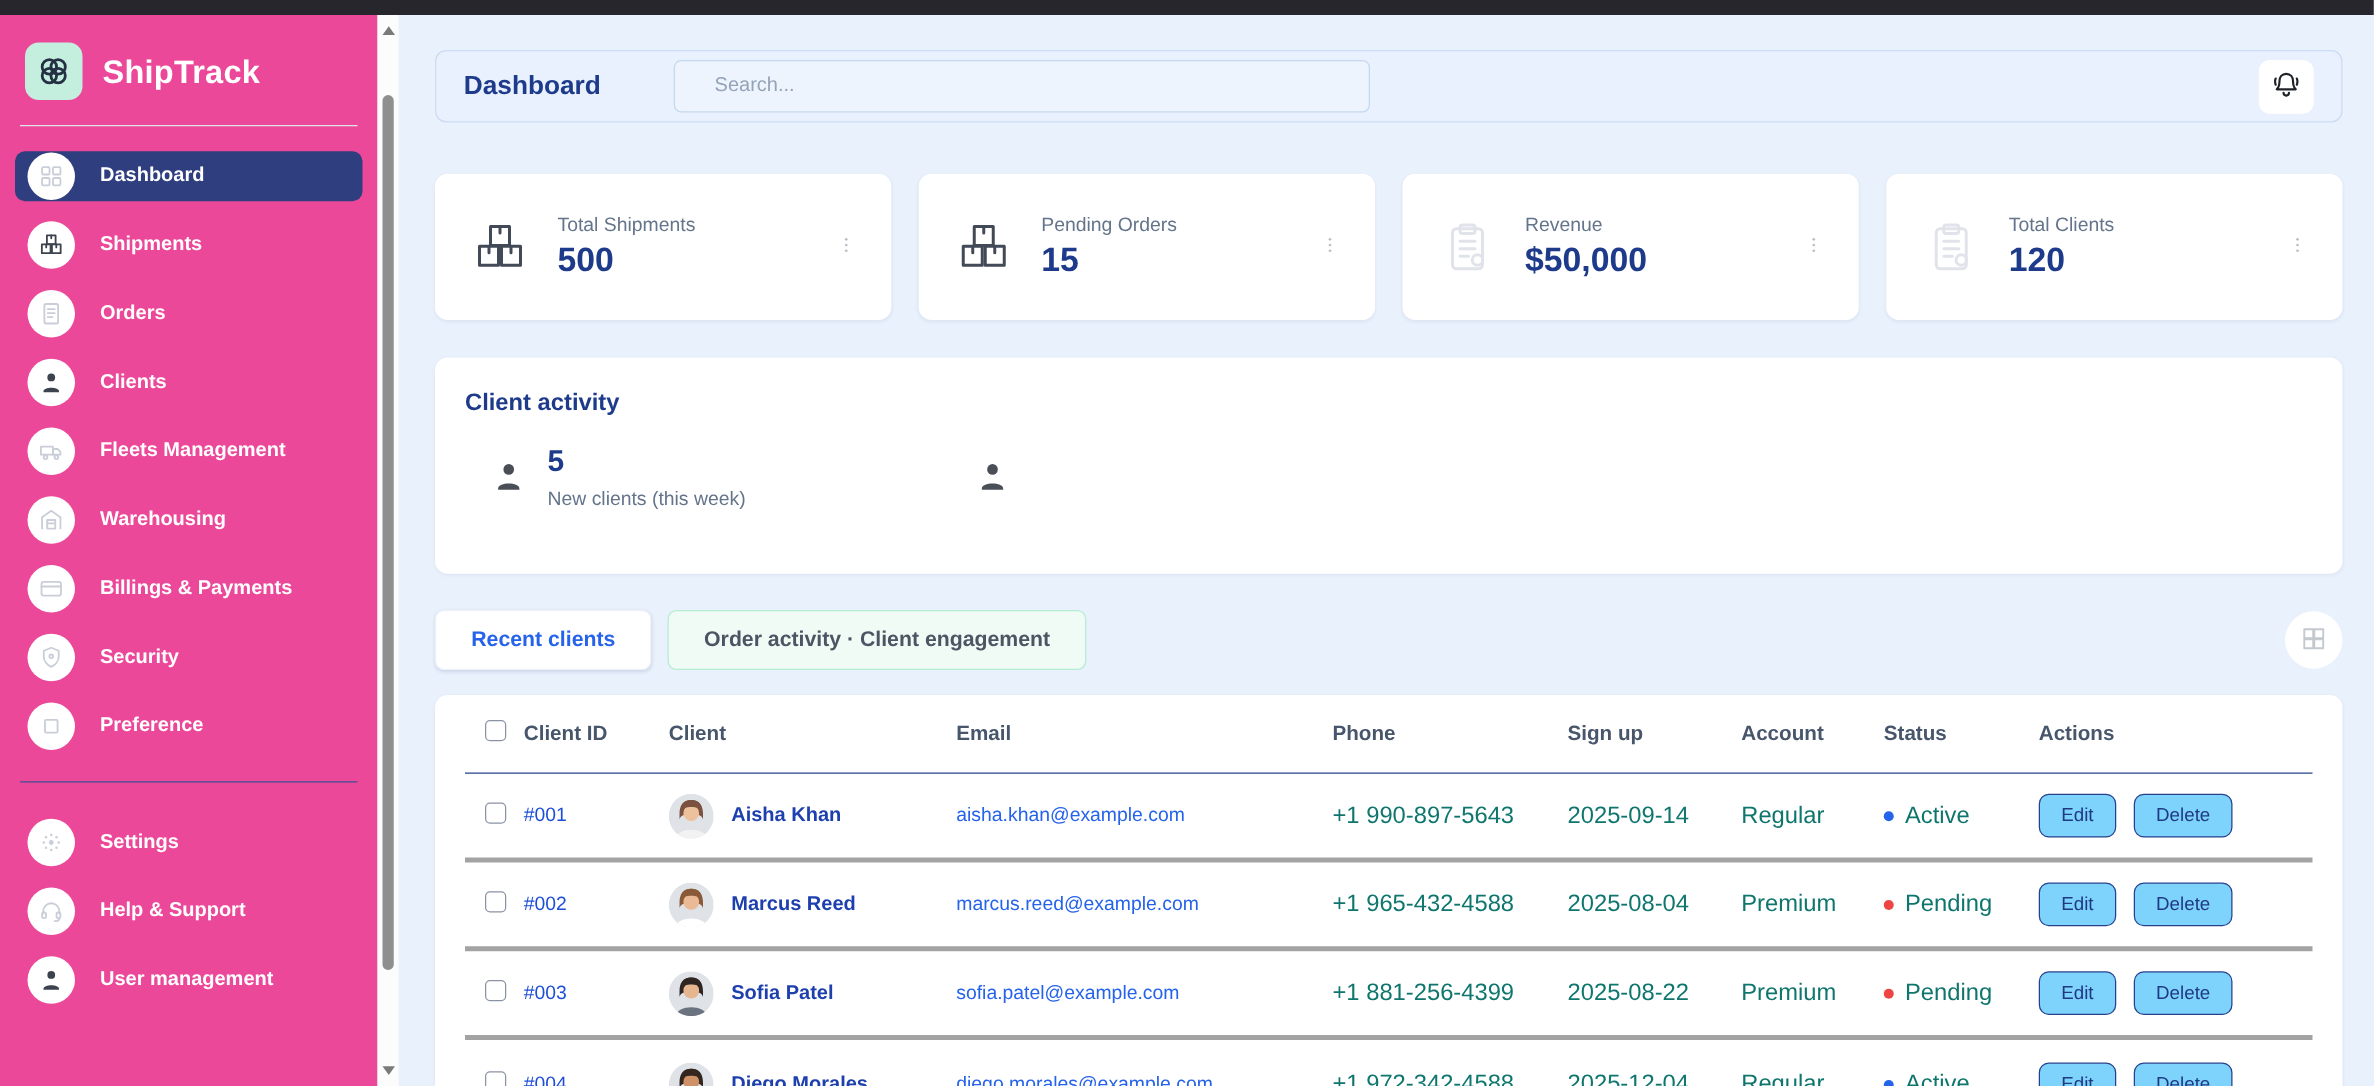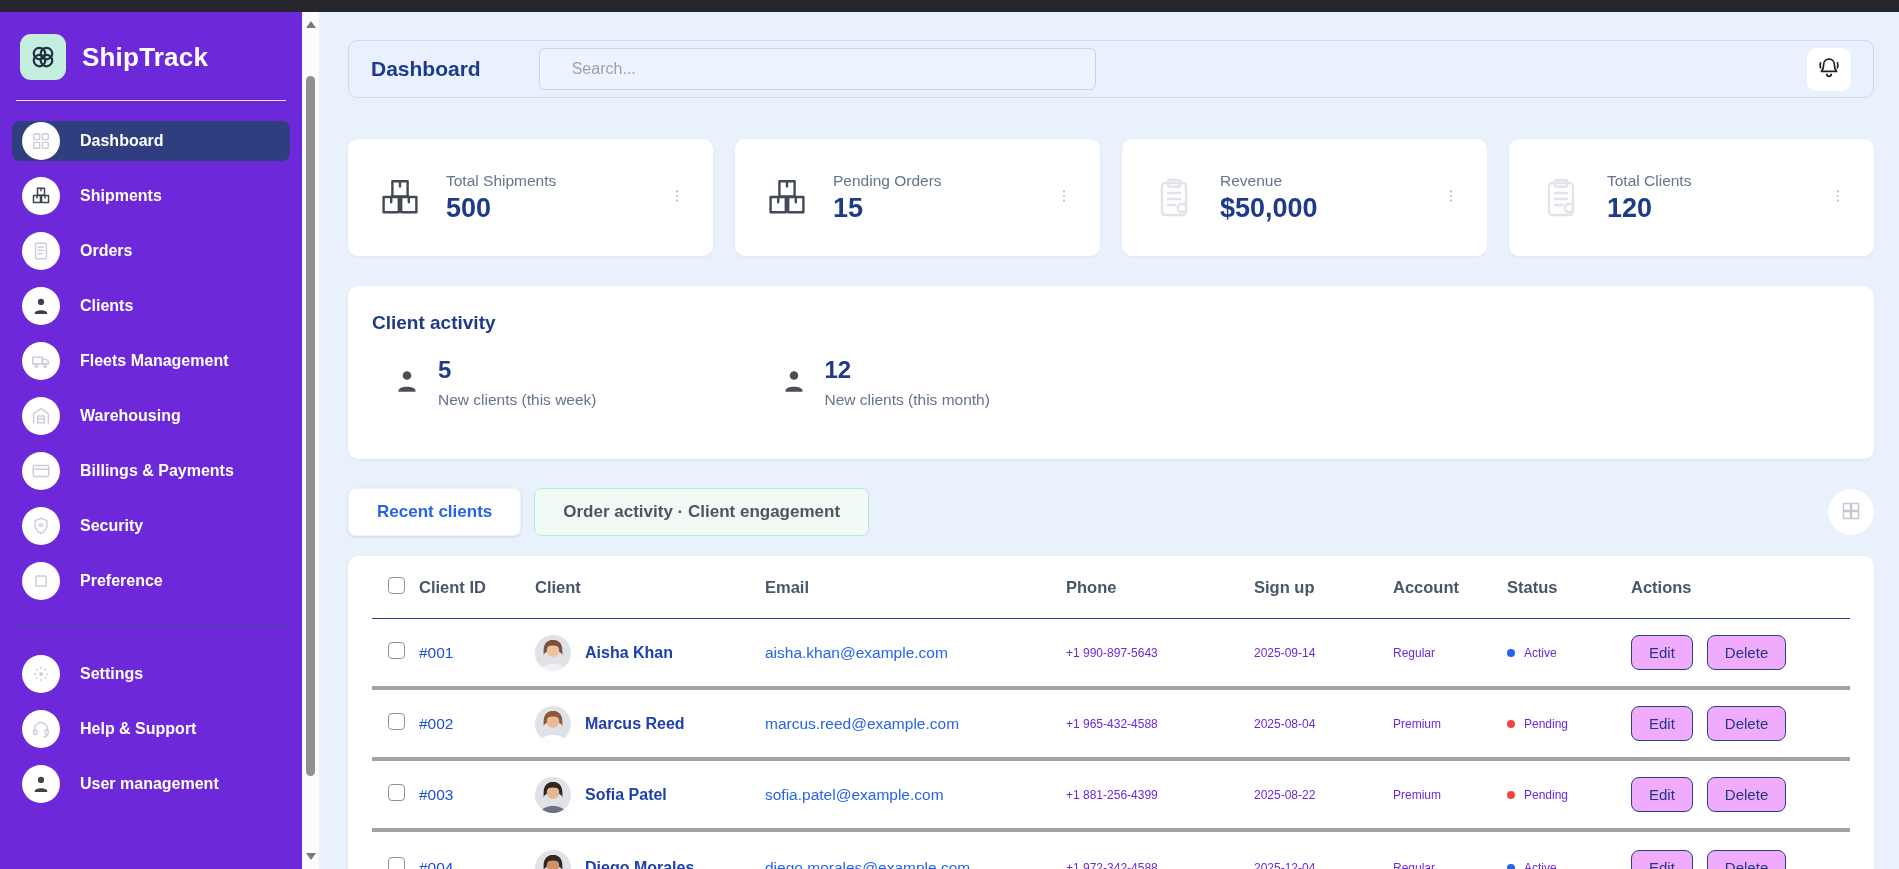--- a/index.html
+++ b/index.html
@@ -3,21 +3,21 @@
 <meta charset="utf-8">
 <style>
   * { box-sizing: border-box; margin: 0; padding: 0; }
   html,body { width:1899px; height:869px; overflow:hidden;
     font-family:"Liberation Sans","DejaVu Sans",sans-serif; background:#e9f1fc; }
 
   .top-strip { position:absolute; left:0; top:0; width:1899px; height:12px; background:#26262c; z-index:50; }
 
   
   .sidebar { position:absolute; left:0; top:12px; width:302px; height:857px;
-    background:#6d28d9; padding:14px 20px 0 20px; }
+    background:#ec4899; padding:14px 20px 0 20px; }
   .brand { display:flex; align-items:center; gap:16px; height:54px; margin-top:4px; }
   .logo { width:46px; height:46px; border-radius:11px; background:#c4efdf;
     display:flex; align-items:center; justify-content:center; }
   .brand-name { color:#ffffff; font-size:26px; font-weight:bold; letter-spacing:.2px; }
   .sb-divider { height:1px; background:#dfe3ea; margin:16px -4px 0 -4px; }
   .sb-divider.bottom { background:#3d4f96; margin-top:24px; }
   nav { display:block; }
   #nav-main { margin-top:20px; }
   #nav-footer { margin-top:28px; }
   .nav-item { display:flex; align-items:center; gap:20px; height:40px; margin:0 -8px 15px -8px;
@@ -84,25 +84,25 @@
   .tr { height:71px; border-bottom:4px solid #a3a3a3; }
   .tr:last-child { border-bottom:none; }
   .cell-check { padding-left:16px; }
   input[type=checkbox] { appearance:none; width:17px; height:17px; border:1.6px solid #8a93a3;
     border-radius:4px; background:#ffffff; cursor:pointer; }
   .cid { color:#1d4ed8; font-size:15.5px; }
   .client-cell { display:flex; align-items:center; gap:14px; }
   .avatar { width:36px; height:36px; border-radius:50%; overflow:hidden; flex:0 0 36px; }
   .cname { color:#1e40af; font-size:16px; font-weight:bold; }
   .cemail { color:#2563eb; font-size:15.5px; }
-  .cnavy { color:#6d28d9; font-size:12px; }
+  .cnavy { color:#0f766e; font-size:19px; }
   .status-cell { display:flex; align-items:center; gap:9px; }
   .dot { width:8px; height:8px; border-radius:50%; }
   .actions-cell { display:flex; gap:14px; }
-  .act-btn { background:#f0abfc; border:1.6px solid #27418c; color:#203a82; border-radius:8px;
+  .act-btn { background:#7dd3fc; border:1.6px solid #27418c; color:#203a82; border-radius:8px;
     padding:8px 17px; font-size:15px; font-family:inherit; cursor:pointer; }
 </style>
 </head>
 <body>
 
 <div class="top-strip"></div>
 
 <aside class="sidebar">
   <div class="brand">
     <div class="logo" id="logo-slot">
@@ -356,24 +356,20 @@
           <span>
             <div class="metric-value">5</div>
             <div class="metric-label">New clients (this week)</div>
           </span>
         </div>
         <div class="metric">
           <span class="metric-ic"><svg width="30" height="30" viewBox="0 0 24 24" fill="#4a4f57" stroke="none" stroke-width="1.5" stroke-linecap="round" stroke-linejoin="round">
               <circle cx="12" cy="7.6" r="3.4"></circle>
               <path d="M5.2 19.8c0-4.2 13.6-4.2 13.6 0v.8H5.2z"></path>
             </svg></span>
-          <span>
-            <div class="metric-value">12</div>
-            <div class="metric-label">New clients (this month)</div>
-          </span>
         </div>
       </div>
   </section>
 
   <div class="tabs-row" id="tabs-row">
       <button class="tab active">Recent clients</button>
       <button class="tab mint">Order activity · Client engagement</button>
       <button class="grid-btn">
         <span><svg width="26" height="26" viewBox="0 0 24 24" fill="none" stroke="#c4c8cf" stroke-width="1.4" stroke-linecap="round" stroke-linejoin="round">
             <rect x="5" y="5" width="6.6" height="6.6"></rect>

